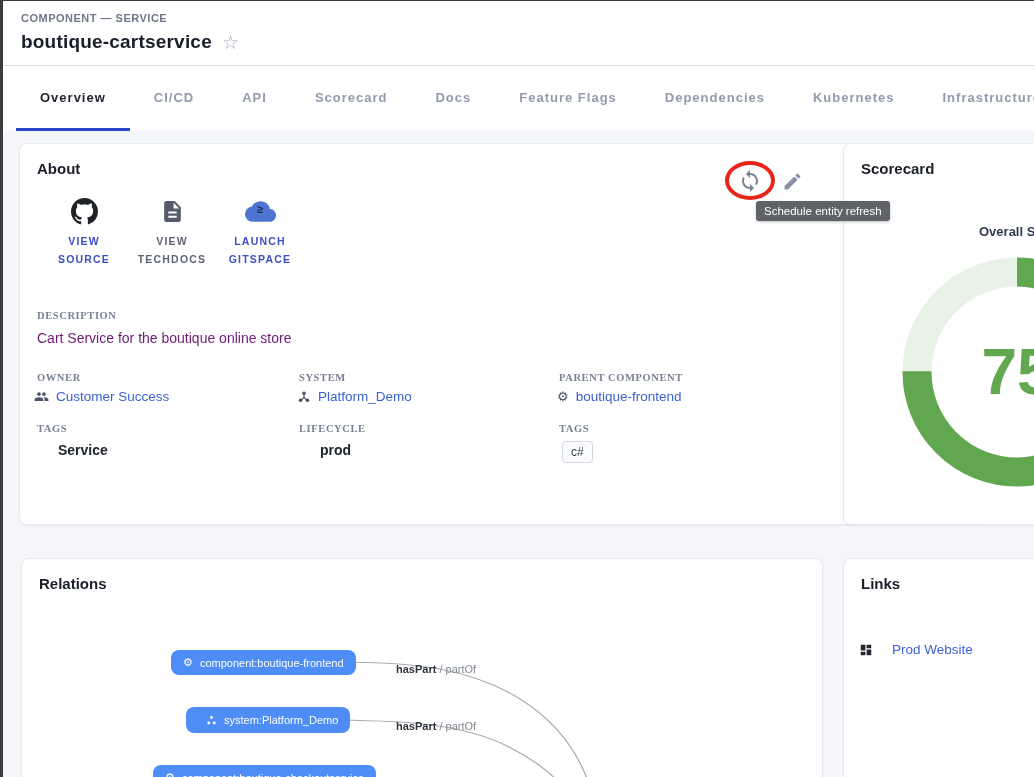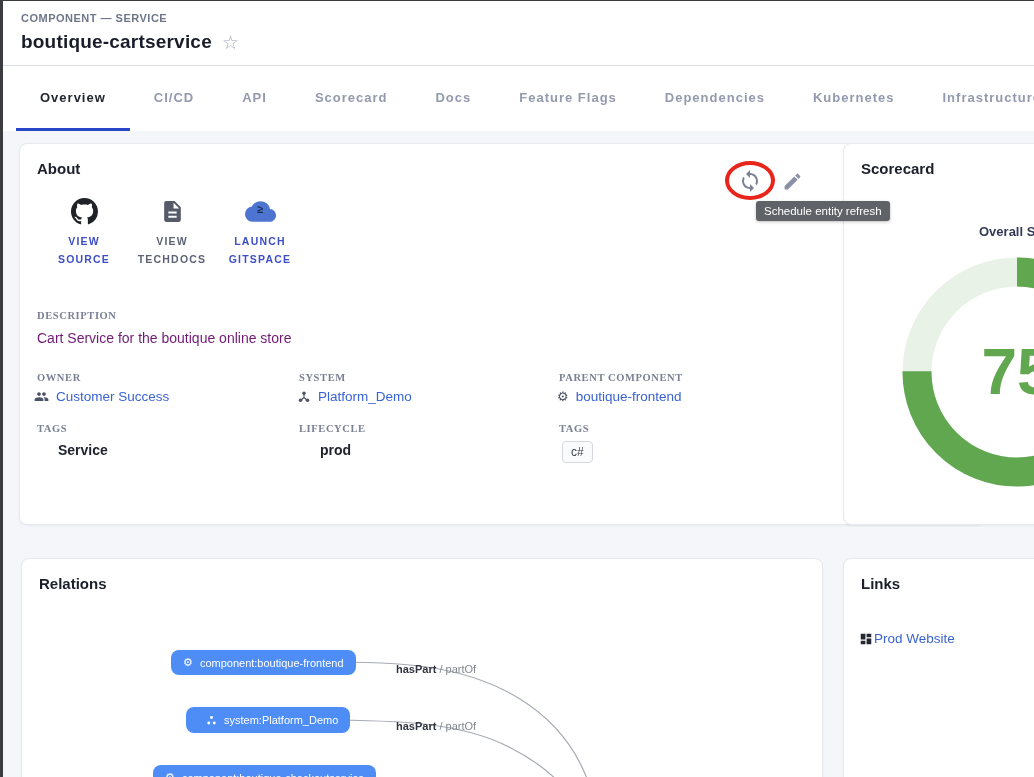--- a/index.html
+++ b/index.html
@@ -70,21 +70,21 @@
   
   .rel-svg{position:absolute;left:0;top:0;width:802px;height:380px;pointer-events:none;}
   .node{position:absolute;display:flex;align-items:center;gap:7px;background:var(--node-blue,#4e8df6);color:#fff;border-radius:8px;font-size:11px;padding:0 12px;cursor:pointer;white-space:nowrap;}
   .node .ngear{font-size:11px;line-height:1;}
   .node svg{fill:#fff;}
   .edge-label{position:absolute;font-size:11px;white-space:nowrap;}
   .edge-label .strong{font-weight:700;color:#30343e;}
   .edge-label .rest{color:#81878f;}
 
   
-  .link-item{position:absolute;left:15px;top:72px;display:flex;align-items:center;gap:1px;font-size:13.5px;color:var(--link,#3a63d2);cursor:pointer;}
+  .link-item{position:absolute;left:15px;top:83px;display:flex;align-items:center;gap:19px;font-size:13.5px;color:var(--link,#3a63d2);cursor:pointer;}
   .link-item svg{fill:#23272f;width:14px;height:14px;}
 </style>
 </head>
 <body>
 
 <div class="window-edge-top"></div>
 <div class="window-edge-left"></div>
 
 <div class="header">
   <div class="eyebrow">COMPONENT — SERVICE</div>

